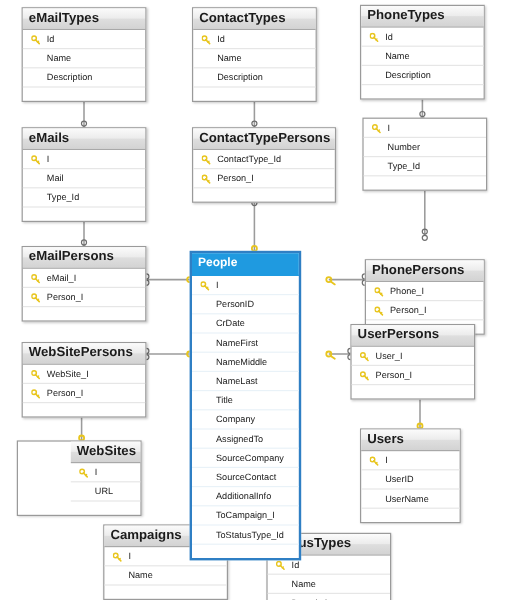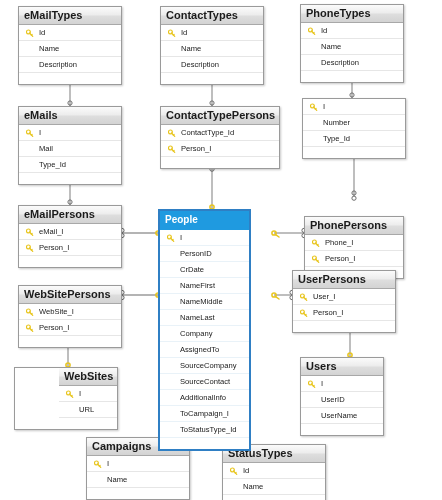--- a/index.html
+++ b/index.html
@@ -320,20 +320,21 @@
           <div class="row"><span class="key-icon"><svg viewBox="0 0 10 10" width="8" height="9">
                 <circle cx="3" cy="3" r="2.4" fill="none" stroke="#e8c51e" stroke-width="1.5"></circle>
                 <path d="M4.3 4.4 L8.4 8.6" stroke="#e8c51e" stroke-width="1.6" stroke-linecap="round"></path>
                 <path d="M6.6 7.2 L7.7 6.1" stroke="#e8c51e" stroke-width="1.4" stroke-linecap="round"></path>
               </svg></span><span>I</span></div>
           <div class="row"><span>PersonID</span></div>
           <div class="row"><span>CrDate</span></div>
           <div class="row"><span>NameFirst</span></div>
           <div class="row"><span>NameMiddle</span></div>
           <div class="row"><span>NameLast</span></div>
+          <div class="row"><span>Title</span></div>
           <div class="row"><span>Company</span></div>
           <div class="row"><span>AssignedTo</span></div>
           <div class="row"><span>SourceCompany</span></div>
           <div class="row"><span>SourceContact</span></div>
           <div class="row"><span>AdditionalInfo</span></div>
           <div class="row"><span>ToCampaign_I</span></div>
           <div class="row"><span>ToStatusType_Id</span></div>
           <div class="filler"></div>
         </div>
       </div>

